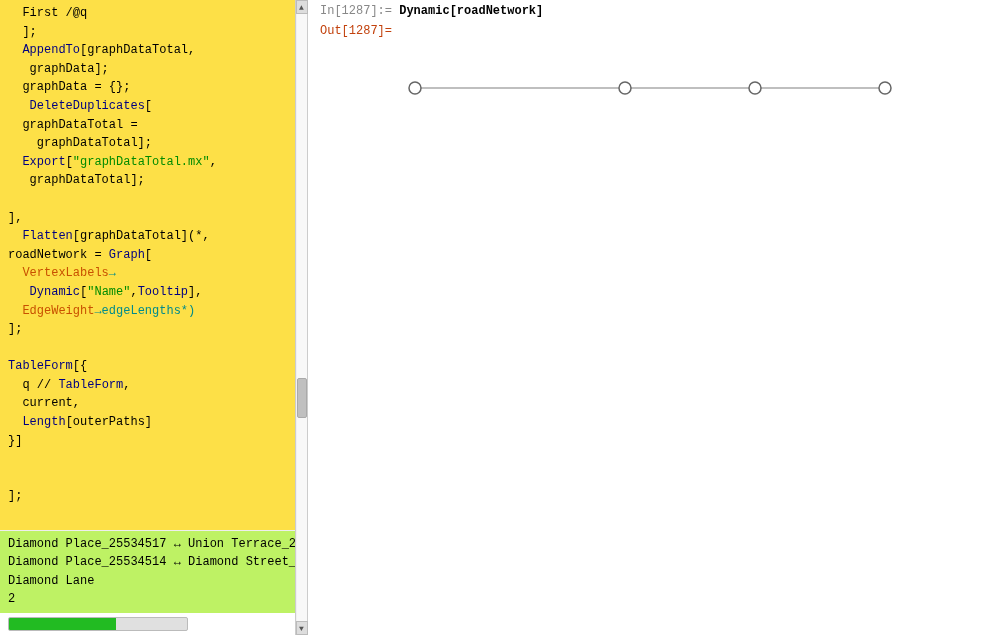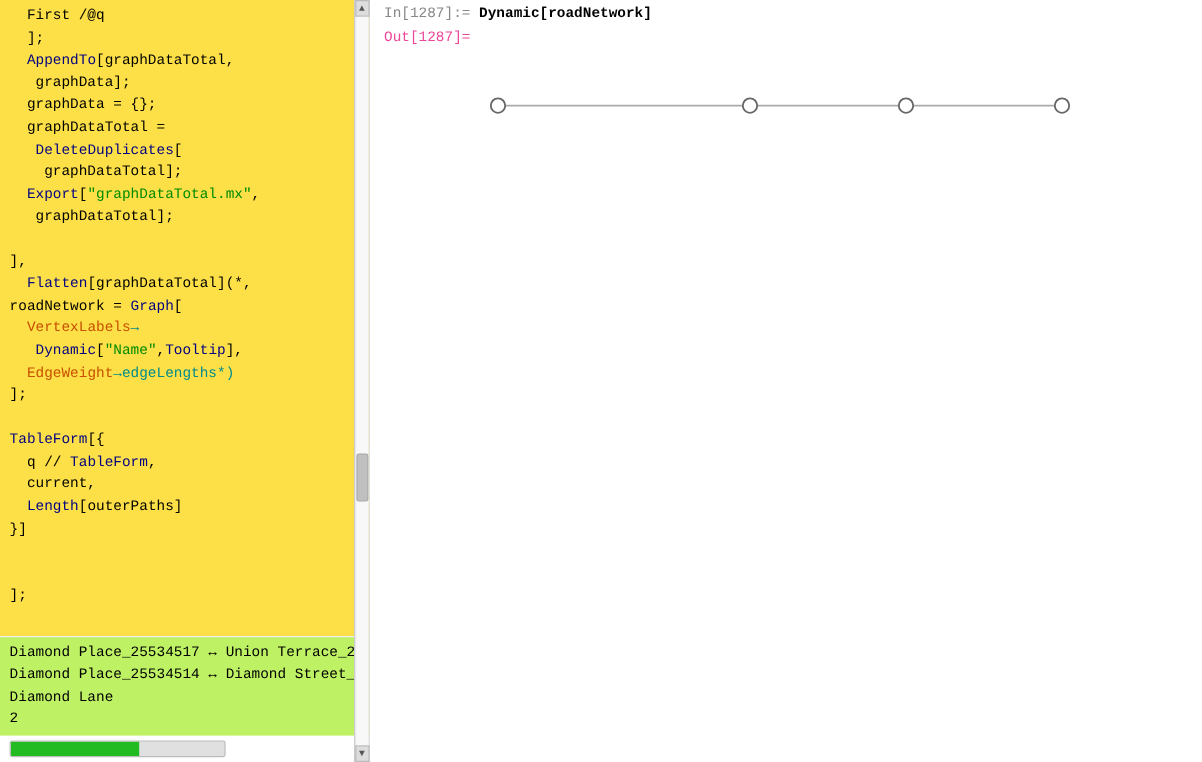--- a/index.html
+++ b/index.html
@@ -134,21 +134,21 @@
       color: #888;
       white-space: nowrap;
     }
 
     .input-label span.in-label { color: #888; }
     .input-label span.in-content { color: #000; font-weight: bold; }
 
     .output-label {
       padding: 2px 12px;
       font-size: 12px;
-      color: #ec4899;
+      color: #c2410c;
     }
 
     .graph-area {
       flex: 1;
       padding: 8px 12px;
       display: flex;
       flex-direction: column;
     }
 
     svg.graph-svg {
@@ -159,22 +159,22 @@
 </head>
 <body>
 
 <div class="left-panel">
   <div class="code-area" id="code-area">
       <div class="code-line"><span>  First /@q</span></div>
       <div class="code-line"><span>  ];</span></div>
       <div class="code-line"><span>  </span><span style="color: rgb(0, 0, 128);">AppendTo</span><span>[graphDataTotal,</span></div>
       <div class="code-line"><span>   graphData];</span></div>
       <div class="code-line"><span>  graphData = {};</span></div>
+      <div class="code-line"><span>   </span><span style="color: rgb(0, 0, 128);">DeleteDuplicates</span><span>[</span></div>
       <div class="code-line"><span>  graphDataTotal =</span></div>
-      <div class="code-line"><span>   </span><span style="color: rgb(0, 0, 128);">DeleteDuplicates</span><span>[</span></div>
       <div class="code-line"><span>    graphDataTotal];</span></div>
       <div class="code-line"><span>  </span><span style="color: rgb(0, 0, 128);">Export</span><span>[</span><span style="color: rgb(0, 139, 0);">"graphDataTotal.mx"</span><span>,</span></div>
       <div class="code-line"><span>   graphDataTotal];</span></div>
       <div class="code-line">&nbsp;</div>
       <div class="code-line"><span>],</span></div>
       <div class="code-line"><span>  </span><span style="color: rgb(0, 0, 128);">Flatten</span><span>[graphDataTotal](*,</span></div>
       <div class="code-line"><span>roadNetwork = </span><span style="color: rgb(0, 0, 128);">Graph</span><span>[</span></div>
       <div class="code-line"><span>  </span><span style="color: rgb(200, 80, 0);">VertexLabels</span><span style="color: rgb(0, 139, 139);">→</span></div>
       <div class="code-line"><span>   </span><span style="color: rgb(0, 0, 128);">Dynamic</span><span>[</span><span style="color: rgb(0, 139, 0);">"Name"</span><span>,</span><span style="color: rgb(0, 0, 128);">Tooltip</span><span>],</span></div>
       <div class="code-line"><span>  </span><span style="color: rgb(200, 80, 0);">EdgeWeight</span><span style="color: rgb(0, 139, 139);">→edgeLengths*)</span></div>

